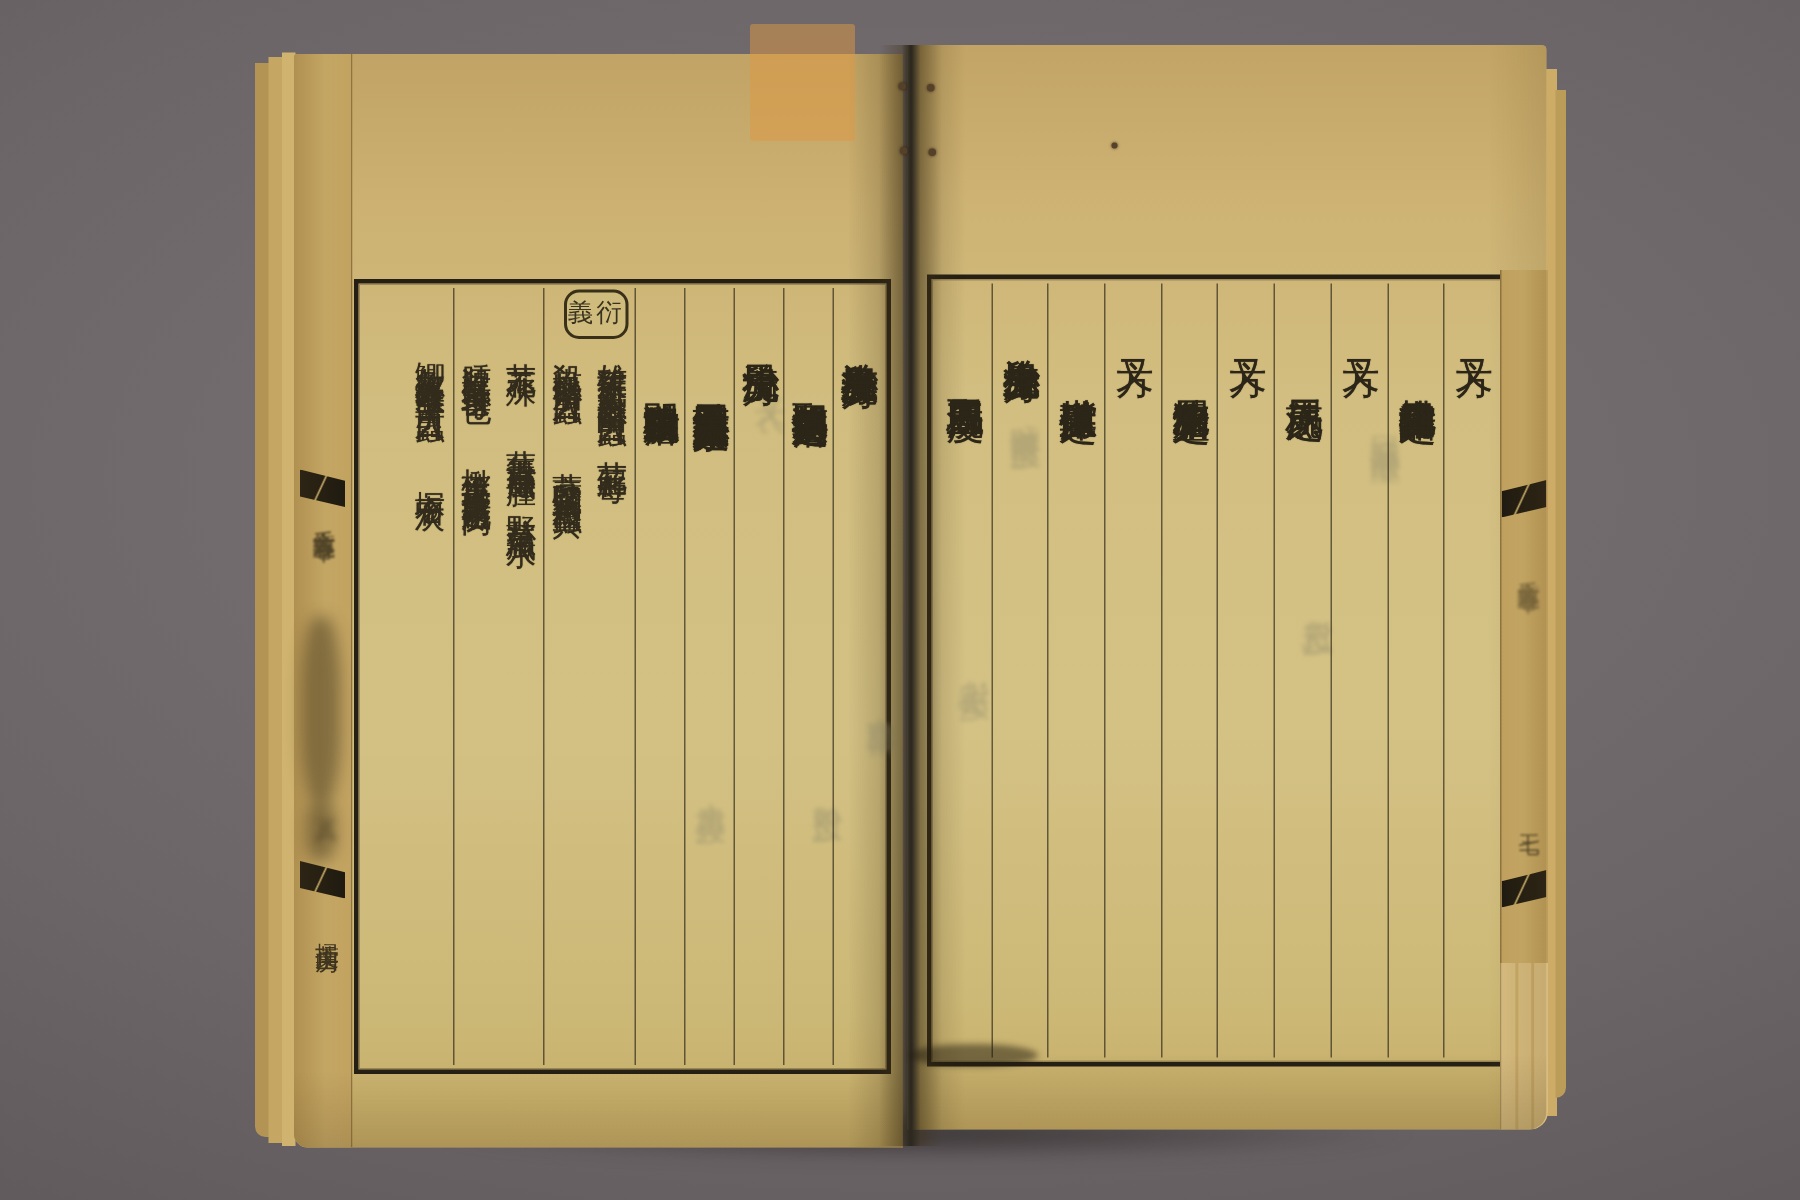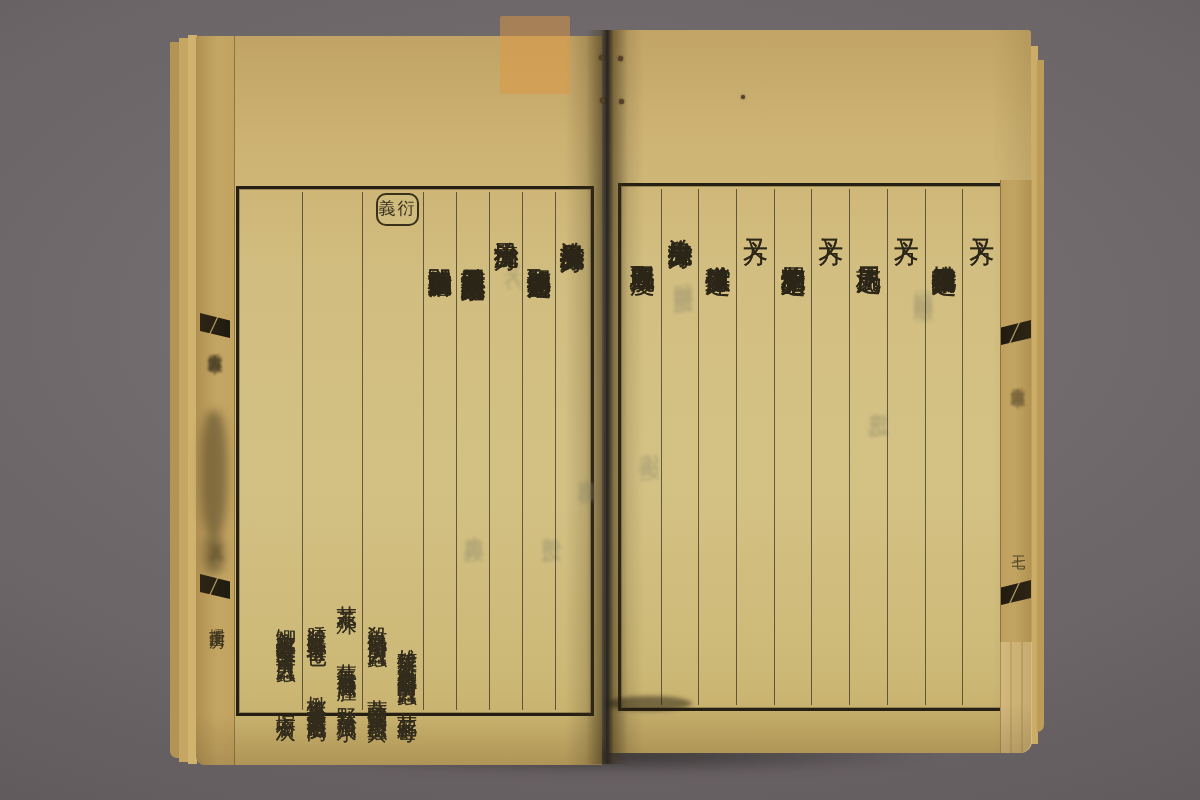--- a/index.html
+++ b/index.html
@@ -33,21 +33,21 @@
   
   .frame{position:absolute;border:3px solid #251f14;box-shadow:inset 0 0 0 1px rgba(40,34,20,.3);}
   .frame-left{left:40px;top:150px;width:352px;height:524px;}
   .frame-right{left:13px;top:153px;width:382px;height:522px;}
   .cols{position:absolute;inset:3px;display:flex;flex-direction:row-reverse;z-index:2;}
   .col{box-sizing:border-box;border-left:1px solid rgba(44,38,23,.68);position:relative;
        display:flex;flex-direction:row;justify-content:center;}
   .col:last-child{border-left:none;}
   .col.eq{flex:1;}
   .col.n{width:33px;}
-  .col.cmt{flex:1;flex-direction:row-reverse;justify-content:space-between;align-items:flex-end;}
+  .col.cmt{flex:1;flex-direction:row-reverse;justify-content:space-between;}
   .vtext{writing-mode:vertical-rl;text-orientation:upright;color:#2c2619;
          text-shadow:0 0 .6px rgba(44,38,25,.8);}
   .main{font-size:25px;letter-spacing:.5px;}
   .toplv{margin-top:30px;}
   .indent{margin-top:57px;}
   .sub{flex:1;display:flex;justify-content:center;}
   .sub .vtext{font-size:20px;letter-spacing:3px;margin-top:34px;color:#332c1d;}
   .cartouche{position:absolute;top:1px;right:4px;width:39px;height:29px;z-index:3;
     border:2px solid #383019;border-radius:10px;background:rgba(210,194,132,.4);
     font-size:17px;letter-spacing:2px;line-height:28px;text-align:center;color:#3a3220;}

